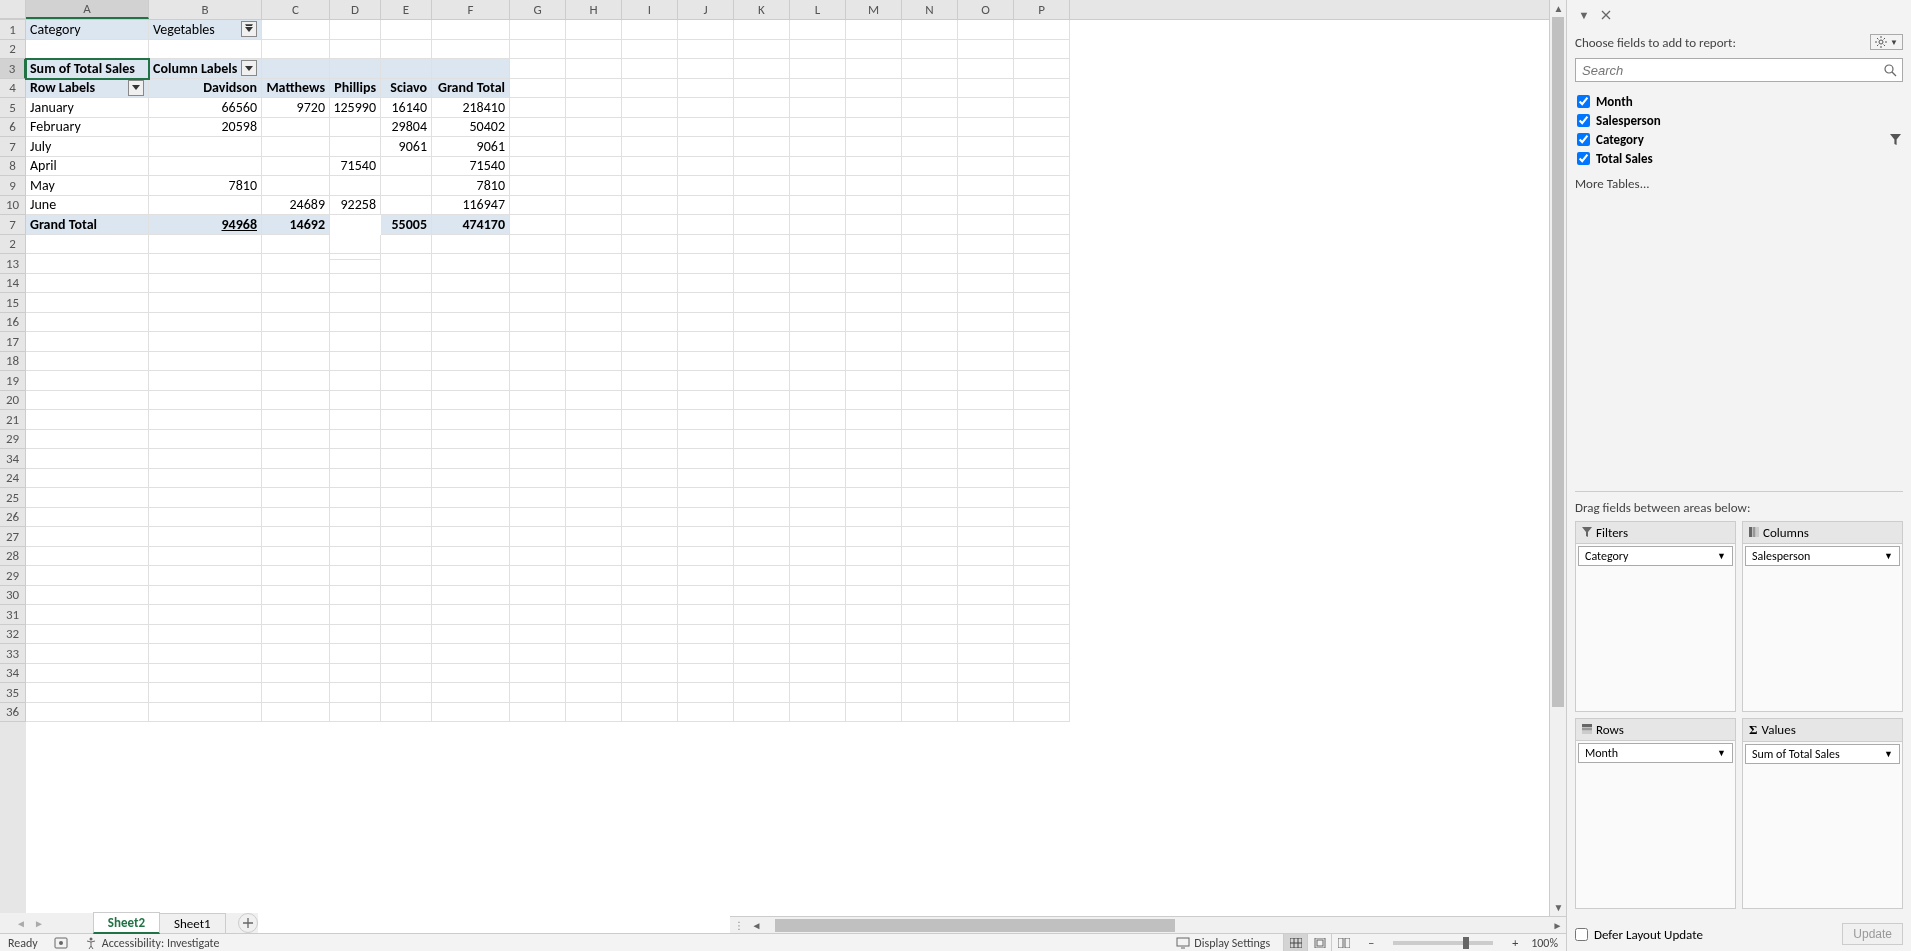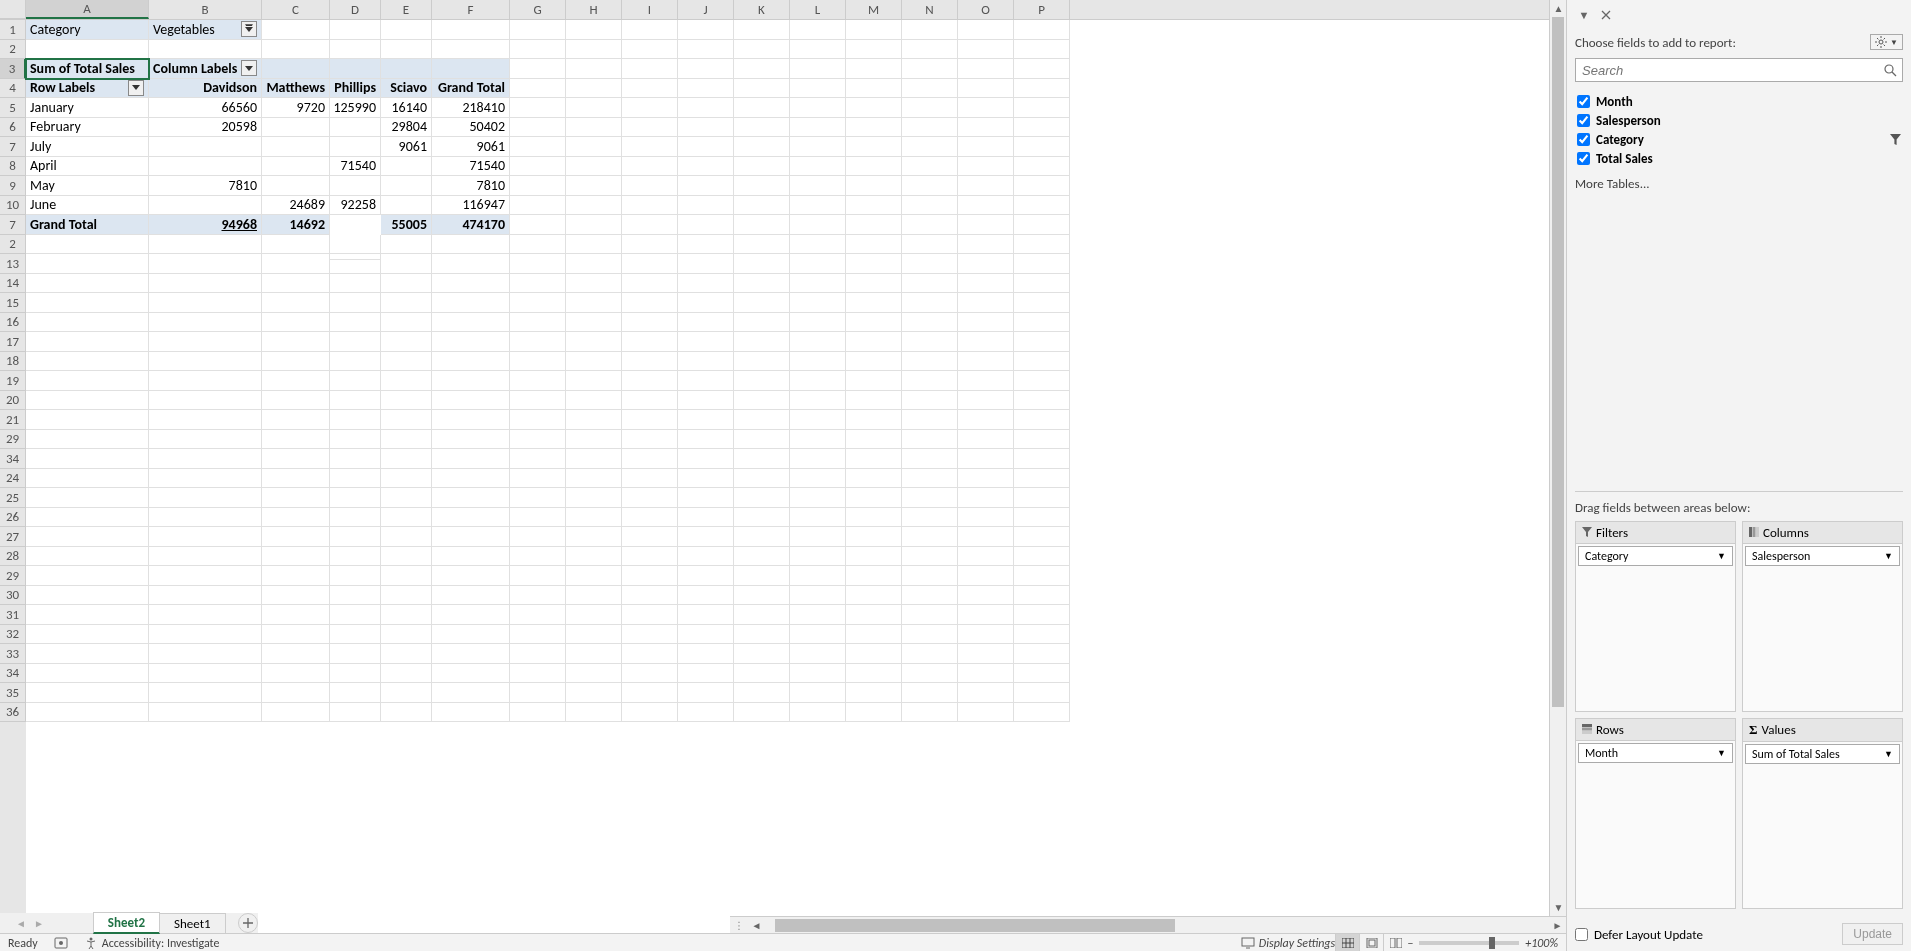--- a/index.html
+++ b/index.html
@@ -49,21 +49,21 @@
 
 .sheet-tabs { position: absolute; bottom: 18px; left: 0; height: 20px; display: flex; align-items: center; background: #f0f0f0; z-index: 10; padding-left: 6px; }
 .sheet-nav { display: flex; gap: 8px; padding: 0 10px; color: #aaa; font-size: 10px; }
 .sheet-tab { padding: 2px 14px; border: 1px solid #ccc; border-bottom: none; background: #f0f0f0; font-size: 13px; margin-left: -1px; }
 .sheet-tab.active { background: #fff; border-bottom: 2px solid #217346; color: #217346; font-weight: bold; }
 .add-sheet { width: 20px; height: 20px; border: 1px solid #ccc; border-radius: 50%; display: flex; align-items: center; justify-content: center; margin-left: 12px; font-size: 14px; color: #666; }
 
 
 .status-bar { position: absolute; bottom: 0; left: 0; right: 0; height: 18px; background: #f3f3f3; border-top: 1px solid #ccc; display: flex; align-items: center; font-size: 12px; padding: 0 8px; color: #444; }
 .status-left { display: flex; gap: 16px; align-items: center; }
-.status-right { margin-left: auto; display: flex; gap: 0; align-items: center; font-style: italic; }
+.status-right { margin-left: auto; display: flex; gap: 13px; align-items: center; }
 .view-btns { display: flex; gap: 0; }
 .view-btn { width: 24px; height: 18px; border-left: 1px solid #ccc; display: flex; align-items: center; justify-content: center; }
 .view-btn.active { background: #d4d4d4; }
 .zoom-slider { width: 100px; height: 4px; background: #ccc; position: relative; margin: 0 6px; }
 .zoom-slider .handle { position: absolute; width: 6px; height: 12px; background: #666; top: -4px; left: 70%; }
 
 
 .pivot-panel { width: 345px; background: #f3f3f3; border-left: 1px solid #ccc; display: flex; flex-direction: column; padding: 6px 8px; }
 .pivot-title-row { display: flex; align-items: center; margin-bottom: 10px; }
 .pivot-title { color: #217346; font-size: 22px; font-weight: 300; flex: 1; }

